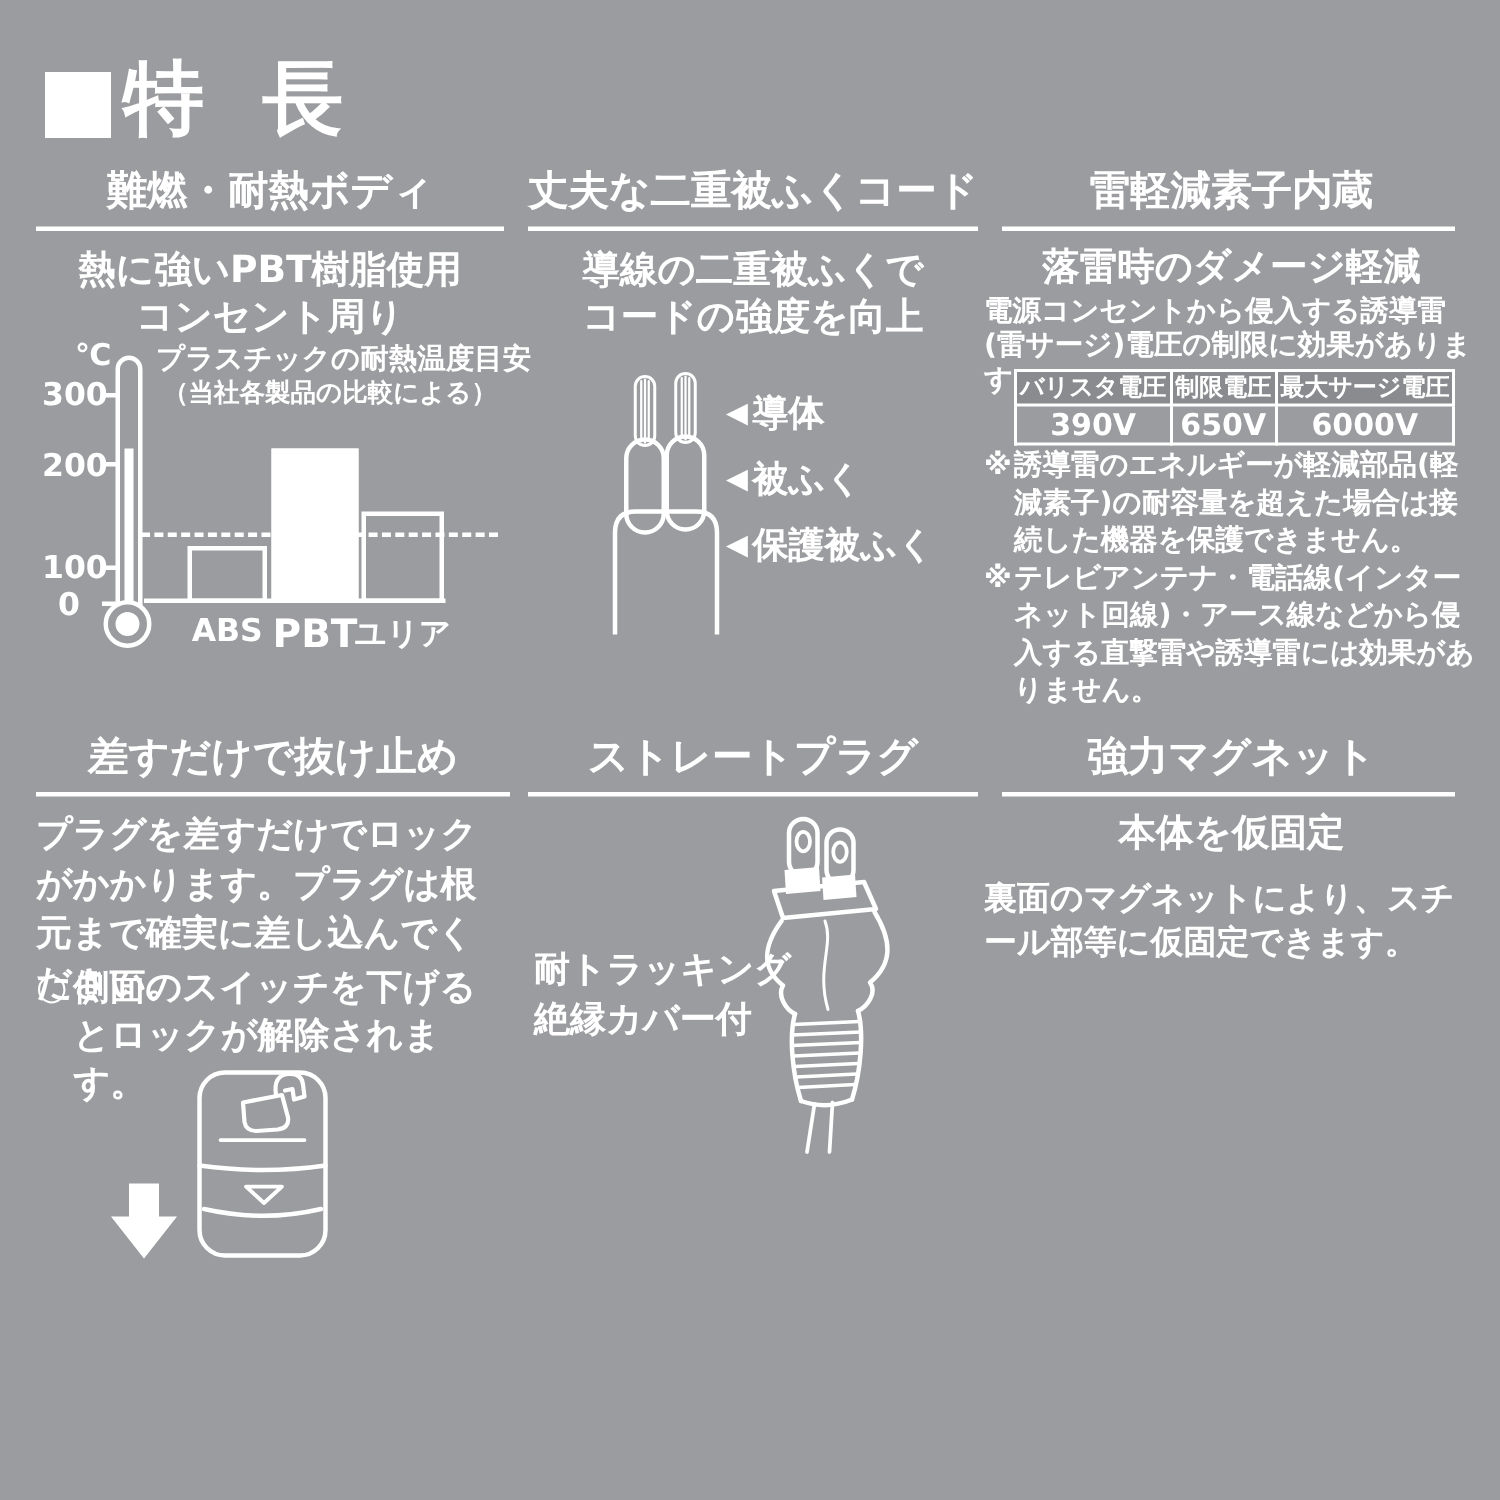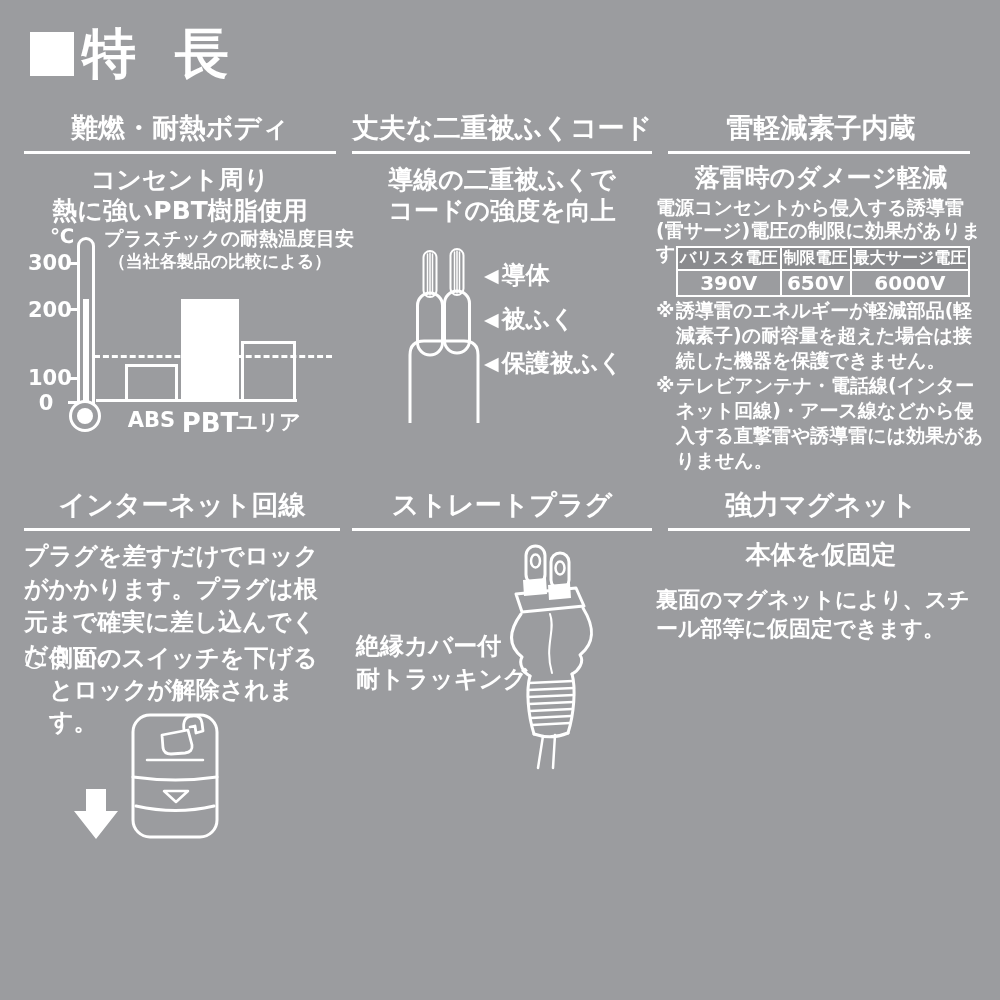--- a/index.html
+++ b/index.html
@@ -5,21 +5,21 @@
   * { margin:0; padding:0; box-sizing:border-box; }
   html,body { width:1000px; height:1000px; }
   body {
     position:relative; overflow:hidden;
     background:#9b9c9f; color:#fff;
     font-family:"DejaVu Sans","Liberation Sans",sans-serif;
     font-weight:700;
   }
   .abs { position:absolute; }
   
-  .page-title { position:absolute; left:30px; top:24px; display:flex; }
+  .page-title { position:absolute; left:30px; top:36px; display:flex; align-items:center; }
   .title-square { width:44px; height:44px; background:#fff; margin-top:8px; }
   .title-text { font-size:54px; letter-spacing:10px; margin-left:8px; line-height:1.1; }
   
   .section { position:absolute; }
   .sec-h { text-align:center; font-size:27px; line-height:36px; white-space:nowrap; }
   .sec-underline { position:absolute; left:0; right:0; top:41px; height:3px; background:#fff; }
   .sub { text-align:center; font-size:25px; line-height:31px; white-space:nowrap; }
   
   #chart-canvas { position:absolute; left:4px; top:116px; width:306px; height:215px; }
   .deg-label { position:absolute; left:22px; top:-2px; font-size:20px; }
@@ -70,22 +70,22 @@
 
 <div class="page-title">
   <div class="title-square"></div>
   <div class="title-text">特 長</div>
 </div>
 
 <div class="section" style="left:24px; top:110px; width:312px; height:362px;">
   <div class="sec-h">難燃・耐熱ボディ</div>
   <div class="sec-underline"></div>
   <div class="sub abs" style="left:0; top:54px; width:100%;">
+    <div>熱に強いPBT樹脂使用</div>
     <div>コンセント周り</div>
-    <div>熱に強いPBT樹脂使用</div>
   </div>
   <div id="chart-canvas">
     <div class="deg-label">℃</div>
     <div class="chart-title-1">プラスチックの耐熱温度目安</div>
     <div class="chart-title-2">（当社各製品の比較による）</div>
     <div id="refline" style="top: 128.5px;"></div>
     <div class="thermo-tube"></div>
     <div id="mercury" style="top: 72.7px; height: 111.3px;"></div>
     <div class="thermo-bulb"></div>
     <div class="thermo-core"></div>
@@ -176,21 +176,21 @@
       <span class="note-text">誘導雷のエネルギーが軽減部品(軽減素子)の耐容量を超えた場合は接続した機器を保護できません。</span>
     </div>
     <div class="note-row">
       <span class="note-marker">※</span>
       <span class="note-text">テレビアンテナ・電話線(インターネット回線)・アース線などから侵入する直撃雷や誘導雷には効果がありません。</span>
     </div>
   </div>
 </div>
 
 <div class="section" style="left:24px; top:487px; width:316px; height:400px;">
-  <div class="sec-h">インターネット回線</div>
+  <div class="sec-h">差すだけで抜け止め</div>
   <div class="sec-underline"></div>
   <div class="lock-p1">プラグを差すだけでロックがかかります。プラグは根元まで確実に差し込んでください。</div>
   <div class="lock-p2">
     <span class="note-marker" style="width:25px;">○</span>
     <span class="note-text">側面のスイッチを下げるとロックが解除されます。</span>
   </div>
   <svg class="abs" style="left:96px; top:216px;" width="112" height="146" viewBox="0 0 112 146" fill="none" stroke="#fff" stroke-width="3" stroke-linecap="round" stroke-linejoin="round">
     <rect x="13" y="12" width="84" height="122" rx="17"></rect>
     <g stroke-width="2.8">
       <path d="M42,32 L68,27 L72,42 Q73,49 65,50 L51,51 Q44,51 43,45 Z"></path>
@@ -203,22 +203,22 @@
   </svg>
   <svg class="abs" style="left:46px; top:300px;" width="52" height="56" viewBox="0 0 52 56">
     <polygon points="16,2 36,2 36,24 48,24 26,52 4,24 16,24" fill="#fff"></polygon>
   </svg>
 </div>
 
 <div class="section" style="left:352px; top:487px; width:300px; height:400px;">
   <div class="sec-h">ストレートプラグ</div>
   <div class="sec-underline"></div>
   <div class="plug-label">
+    <div>耐トラッキング</div>
     <div>絶縁カバー付</div>
-    <div>耐トラッキング</div>
   </div>
   <svg class="abs" style="left:128px; top:43px;" width="180" height="240" viewBox="0 0 180 240" fill="none" stroke="#fff" stroke-width="3" stroke-linecap="round" stroke-linejoin="round">
     <g>
       <rect x="46" y="16" width="19" height="38" rx="9.5"></rect>
       <ellipse cx="55.5" cy="31" rx="4.5" ry="6.5" stroke-width="2.5"></ellipse>
       <rect x="71" y="23" width="18" height="36" rx="9"></rect>
       <ellipse cx="80" cy="38" rx="4.5" ry="6.5" stroke-width="2.5"></ellipse>
     </g>
     <g stroke="none">
       <polygon points="43,50 66,48 67,64 44,66" fill="#fff"></polygon>

